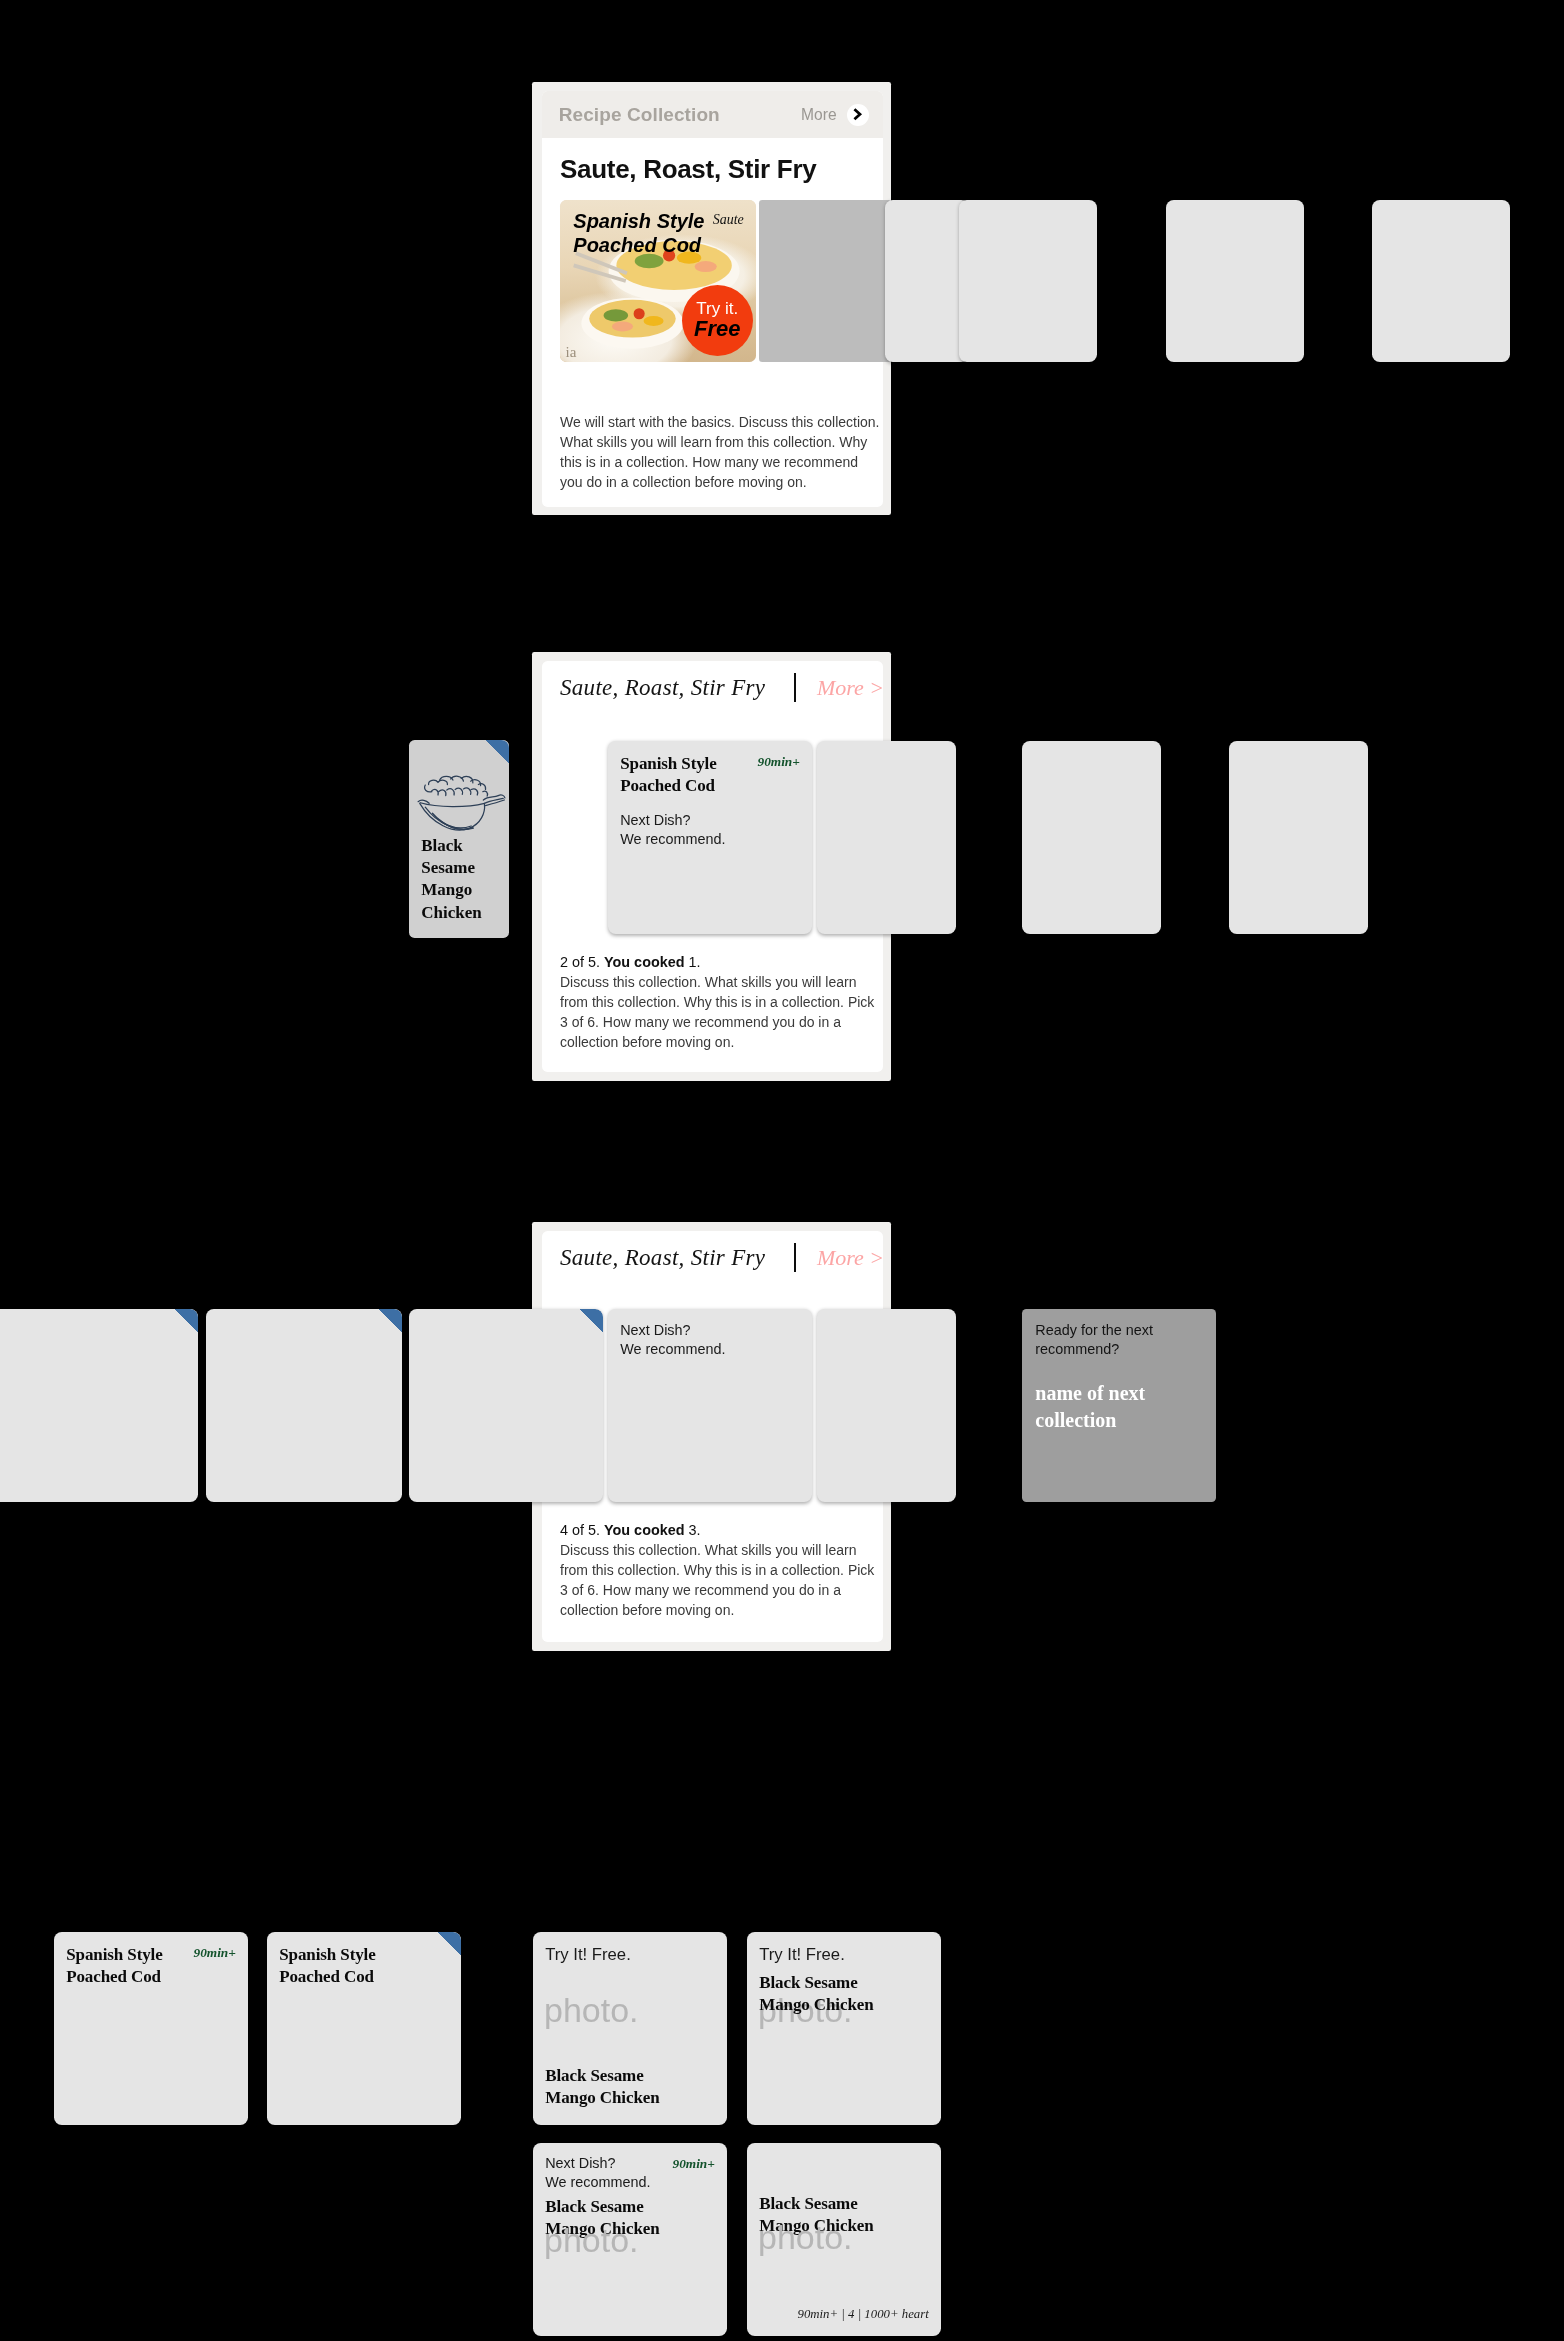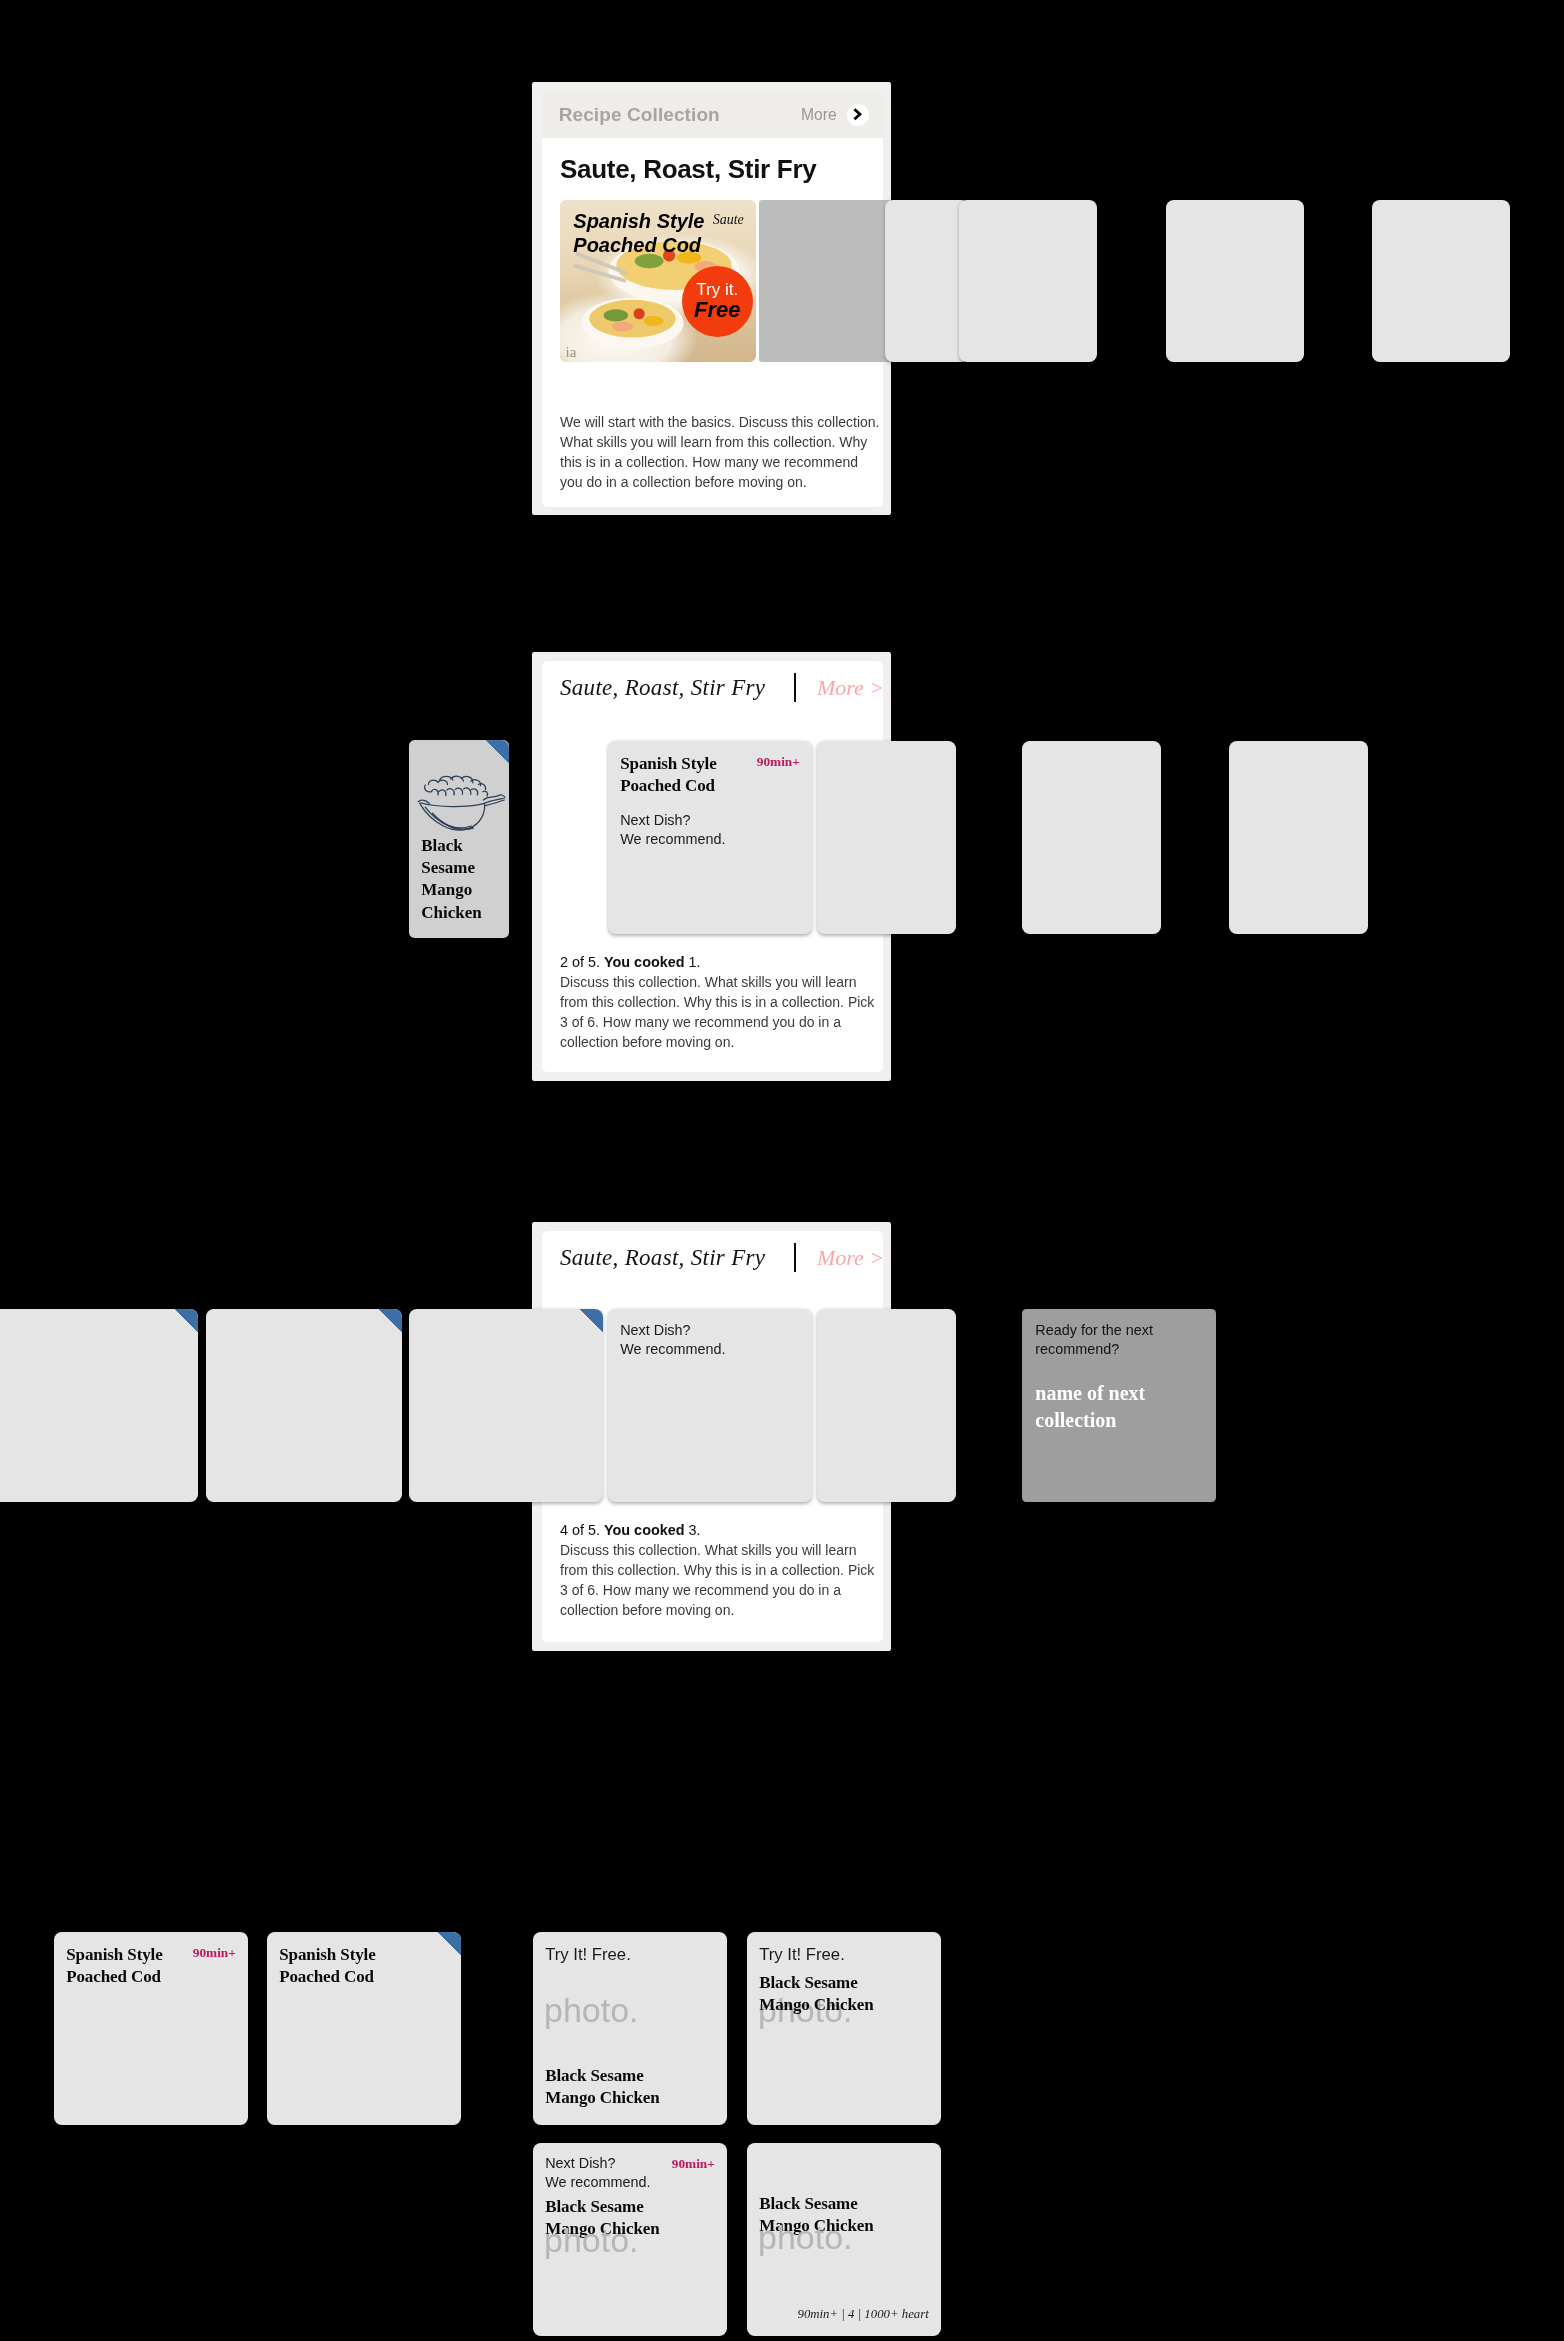--- a/index.html
+++ b/index.html
@@ -34,22 +34,22 @@
   .recipe-title {
     font-family: "Liberation Serif", serif;
     font-weight: 700;
     font-size: 17px;
     line-height: 1.30;
     color: #0a0a0a;
     letter-spacing: -0.1px;
   }
   .dur {
     font-family: "Liberation Serif", serif;
-    font-weight: 700;
-    font-size: 13.3px; color: #be185d;
+    font-style: italic; font-weight: 700;
+    font-size: 13.3px; color: #14532d;
   }
   .lbl-sans { font-size: 14.4px; line-height: 1.32; color: #1a1a1a; }
   .photo-ghost {
     font-size: 34px; color: #b6b6b6; line-height: 0.92;
     font-family: "Liberation Sans", sans-serif;
   }
   .meta-ital {
     font-family: "Liberation Serif", serif; font-style: italic;
     font-size: 12.8px; color: #1a1a1a;
   }
@@ -112,21 +112,21 @@
     font-family: "Liberation Sans", sans-serif;
     font-weight: 700; font-style: italic;
     font-size: 20px; line-height: 1.18; color: #000;
   }
   .hero-tag {
     position: absolute; right: 12.2px; top: 12.2px;
     font-family: "Liberation Serif", serif; font-style: italic;
     font-size: 14px; color: #111;
   }
   .badge {
-    position: absolute; right: 3.3px; bottom: 25px;
+    position: absolute; right: 3.3px; bottom: 6px;
     width: 71px; height: 71px; border-radius: 50%;
     background: #f23c0e;
     display: flex; flex-direction: column;
     align-items: center; justify-content: center;
   }
   .badge-l1 { font-size: 17px; color: #fff; font-family: "Liberation Sans", sans-serif; line-height: 1; }
   .badge-l2 { font-size: 22px; color: #000; font-weight: 700; font-style: italic;
               font-family: "Liberation Sans", sans-serif; line-height: 1.05; }
   .wm {
     position: absolute; left: 5.6px; bottom: 1.1px;

